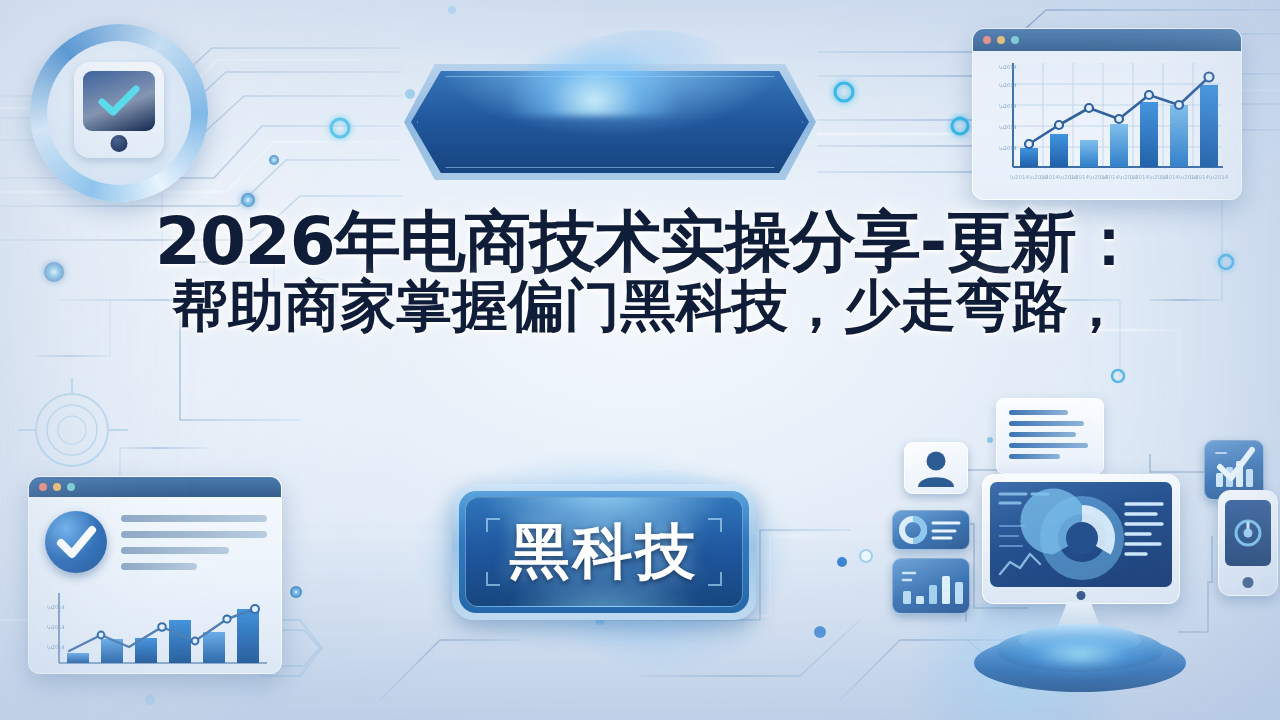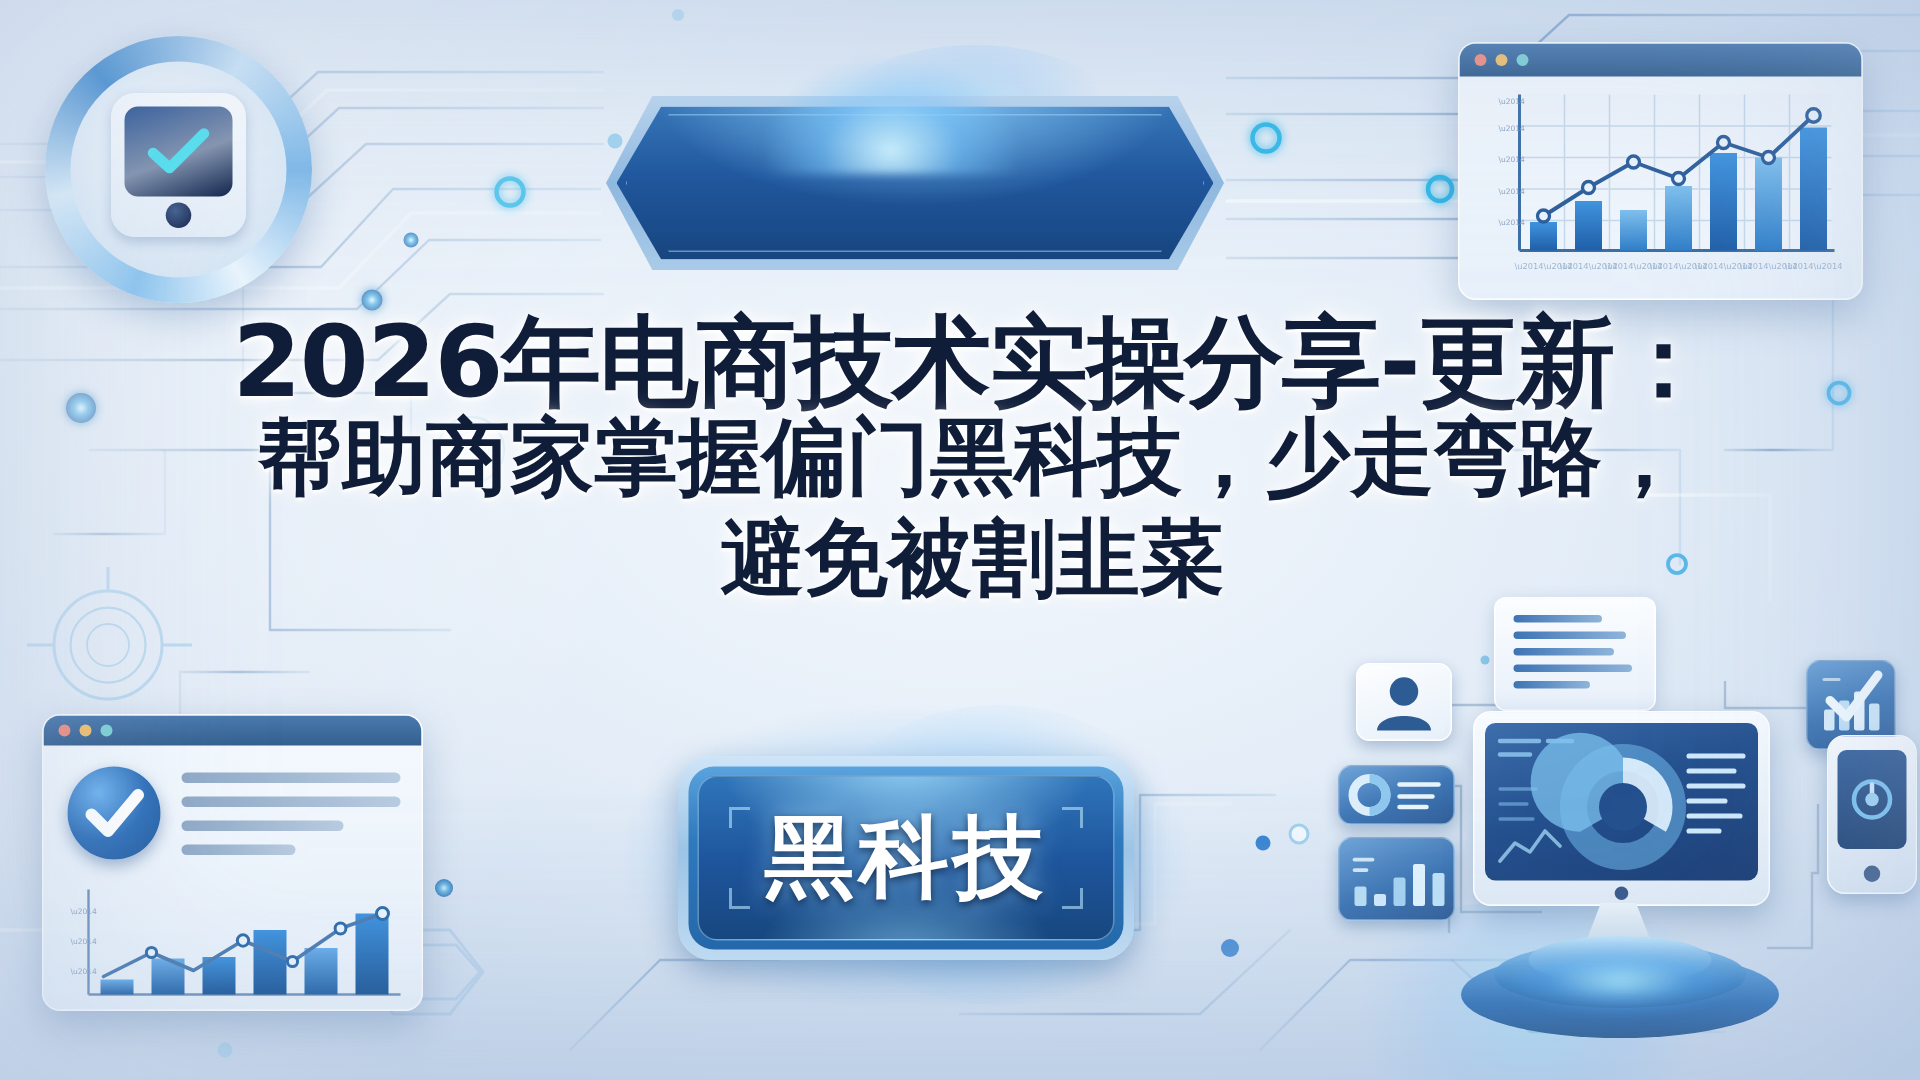--- a/index.html
+++ b/index.html
@@ -82,21 +82,21 @@
     text-shadow:0 0 9px rgba(255,255,255,.95),0 0 20px rgba(255,255,255,.75),0 2px 2px rgba(255,255,255,.9);
     white-space:nowrap;
     padding-left:16px;
   }
   .hl1{font-size:66px;letter-spacing:-1px;}
   .hl2{font-size:56px;margin-top:2px;letter-spacing:0px;}
   .hl3{font-size:56px;margin-top:10px;}
 
   
   .keycap{
-    position:absolute;left:452px;top:504px;width:304px;height:136px;z-index:7;
+    position:absolute;left:452px;top:484px;width:304px;height:136px;z-index:7;
   }
   .kc-halo{
     position:absolute;left:-34px;top:-30px;right:-34px;bottom:-30px;
     background:radial-gradient(ellipse at 50% 50%, rgba(150,225,255,.55) 0%, rgba(110,190,255,.22) 45%, rgba(110,190,255,0) 74%);
     filter:blur(2px);
   }
   .kc-ring{
     position:absolute;inset:0;border-radius:22px;
     background:linear-gradient(180deg,#cfe5f8 0%,#9cc4e6 46%,#bedaf1 100%);
     box-shadow:0 8px 22px rgba(30,80,140,.35);
@@ -441,21 +441,20 @@
   <div class="hex-banner">
     <div class="hex-outer"></div>
     <div class="hex-inner"></div>
     <div class="hex-edge"></div>
     <div class="hex-topglow"></div>
   </div>
 
   <div class="headline">
     <div class="hl-line hl1">2026年电商技术实操分享-更新：</div>
     <div class="hl-line hl2">帮助商家掌握偏门黑科技，少走弯路，</div>
-    <div class="hl-line hl3">避免被割韭菜</div>
   </div>
 
   <div class="keycap">
     <div class="kc-halo"></div>
     <div class="kc-ring"></div>
     <div class="kc-ring2"></div>
     <div class="kc-face">
       <span class="kc-label">黑科技</span>
       <span class="kc-corner kc-c1"></span>
       <span class="kc-corner kc-c2"></span>

